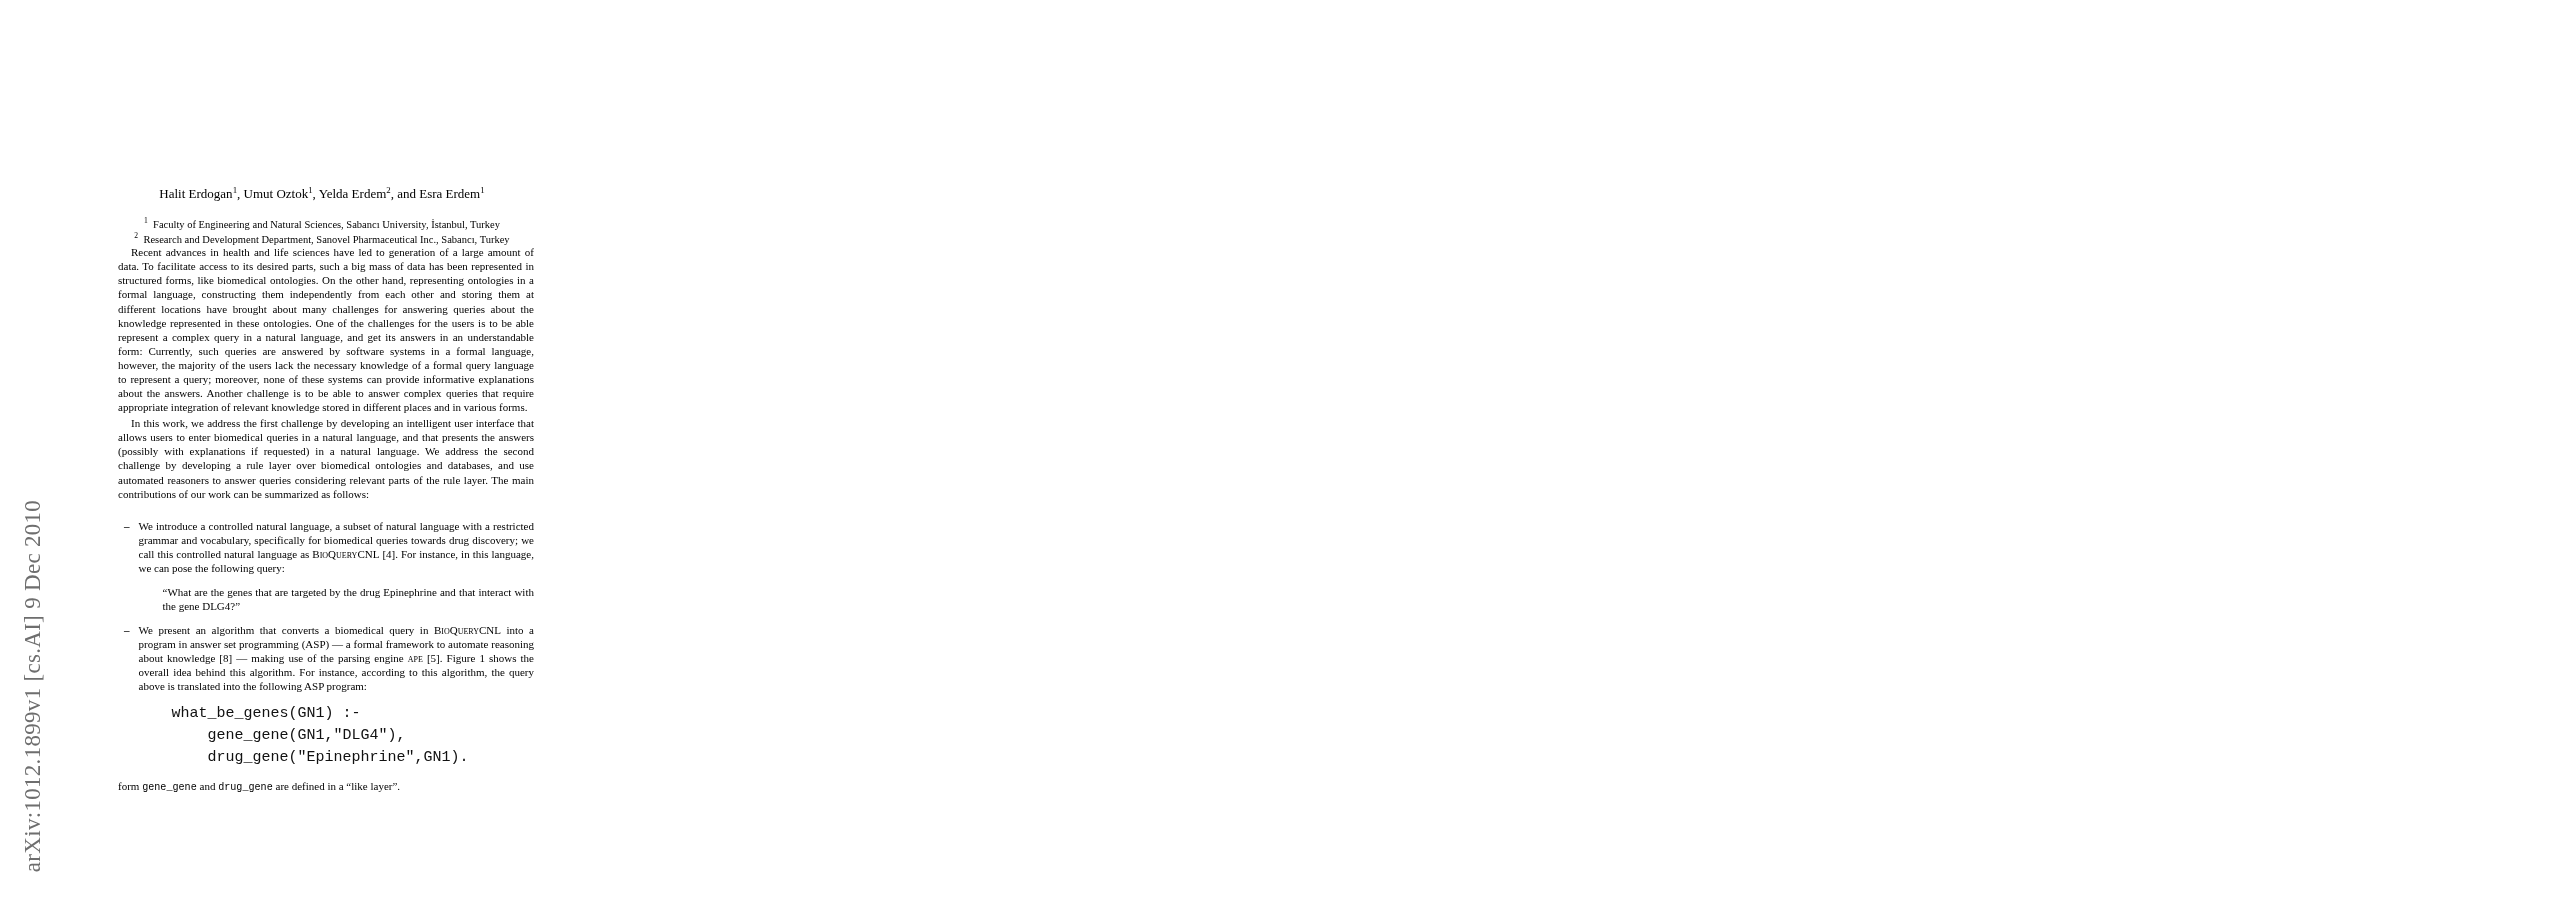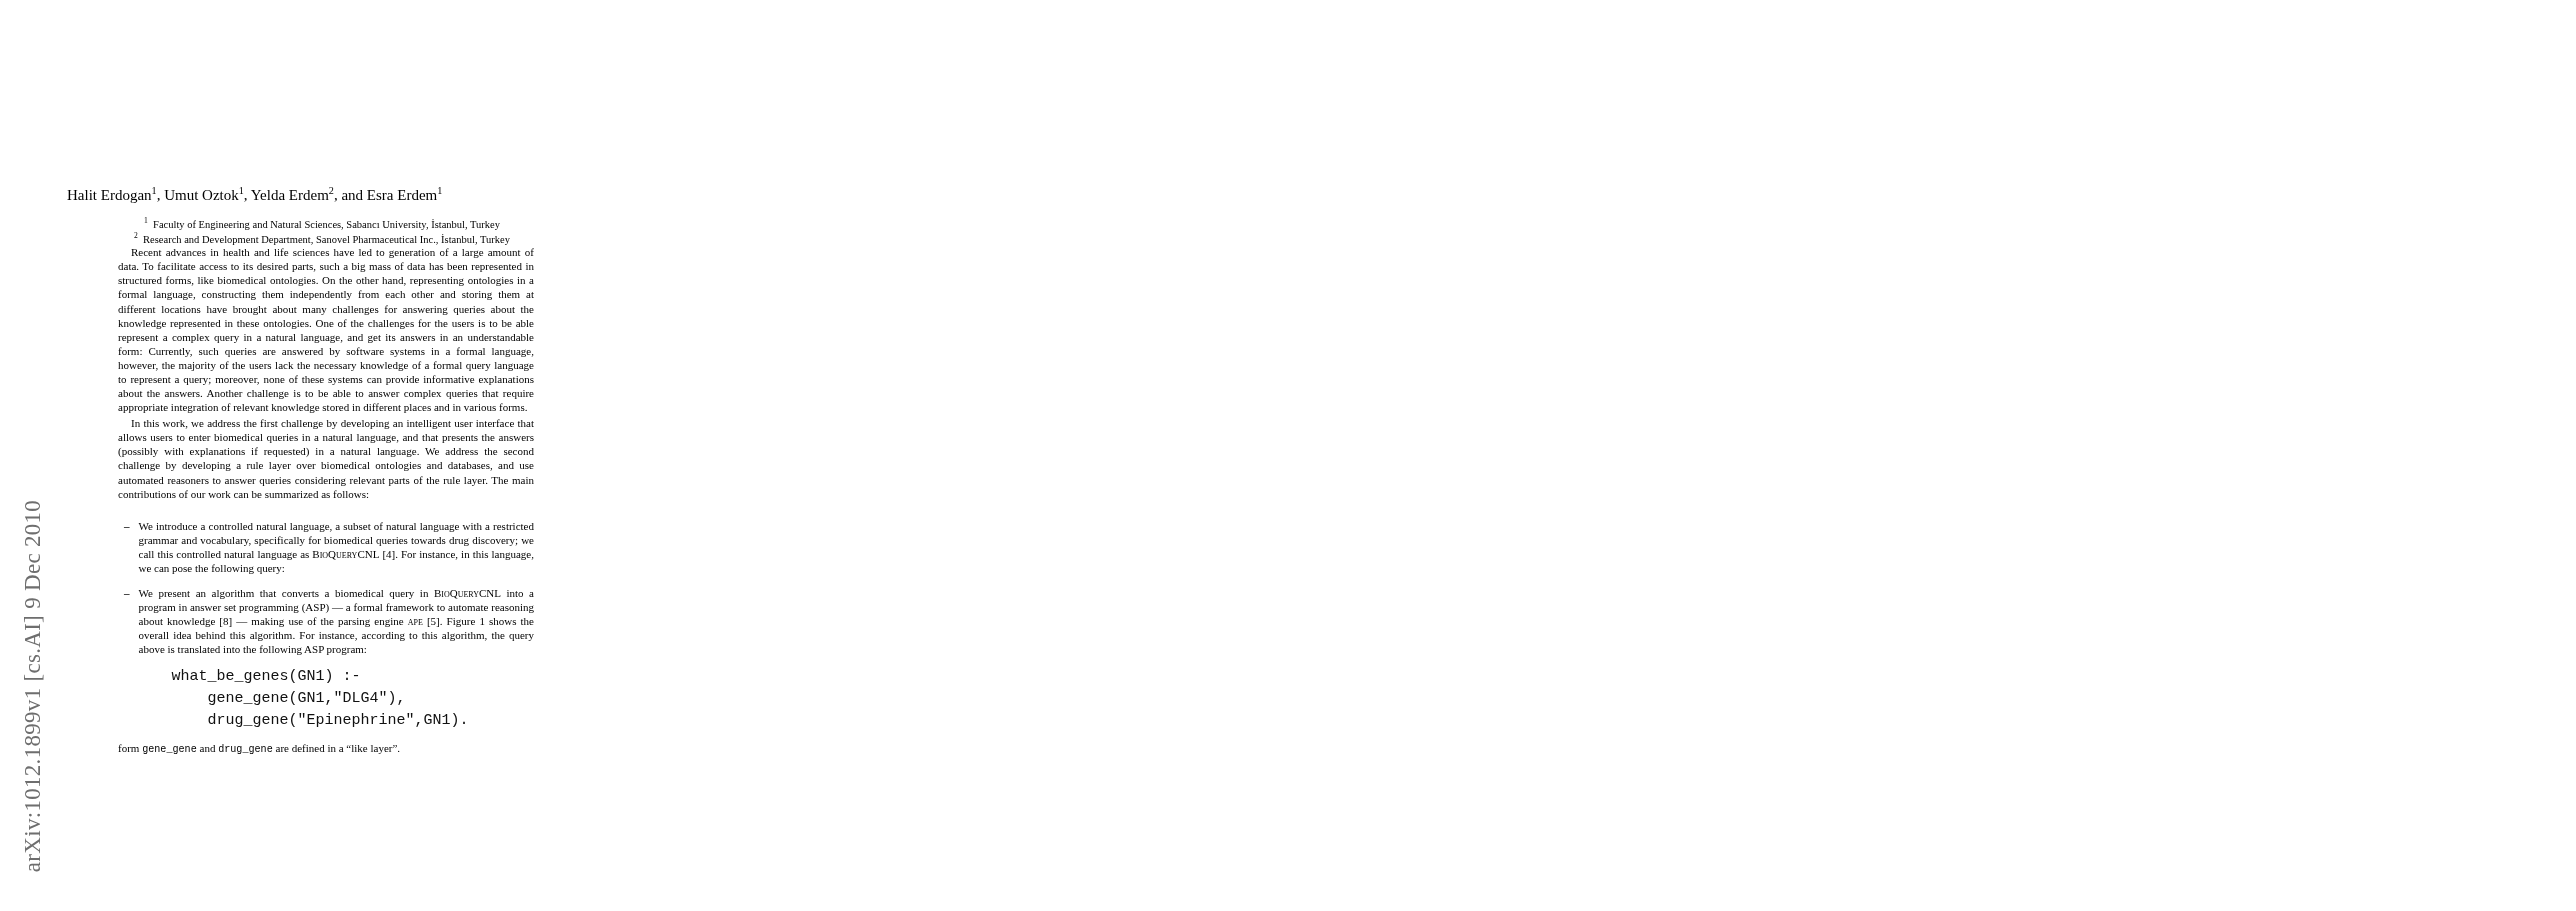--- a/index.html
+++ b/index.html
@@ -50,22 +50,22 @@
     top: 112px;
     text-align: center;
     font-weight: bold;
     font-size: 19px;
     line-height: 1.34;
   }
   .authors {
     position: absolute;
     left: 67px; width: 510px;
     top: 185px;
-    text-align: left;
-    font-size: 15px;
+    text-align: center;
+    font-size: 13px;
   }
   .affils {
     position: absolute;
     left: 67px; width: 510px;
     top: 216px;
     text-align: center;
     font-size: 10.5px;
     line-height: 1.33;
   }
   .affils .num { font-size: 7.6px; vertical-align: super; }
@@ -179,33 +179,34 @@
 
   <div class="authors">
     Halit Erdogan<sup>1</sup>, Umut Oztok<sup>1</sup>, Yelda Erdem<sup>2</sup>, and Esra Erdem<sup>1</sup>
   </div>
 
   <div class="affils">
     <div>
       <span class="num">1</span>&nbsp; <span>Faculty of Engineering and Natural Sciences, Sabancı University, İstanbul, Turkey</span>
     </div>
     <div>
-      <span class="num">2</span>&nbsp; <span>Research and Development Department, Sanovel Pharmaceutical Inc., İstanbul, Turkey</span>
+      <span class="num">2</span>&nbsp; <span>Research and Development Department, Sanovel Pharmaceutical Inc., Sabancı, Turkey</span>
     </div>
   </div>
 
   <div class="abstract">
     <p>Recent advances in health and life sciences have led to generation of a large amount of data. To facilitate access to its desired parts, such a big mass of data has been represented in structured forms, like biomedical ontologies. On the other hand, representing ontologies in a formal language, constructing them independently from each other and storing them at different locations have brought about many challenges for answering queries about the knowledge represented in these ontologies. One of the challenges for the users is to be able represent a complex query in a natural language, and get its answers in an understandable form: Currently, such queries are answered by software systems in a formal language, however, the majority of the users lack the necessary knowledge of a formal query language to represent a query; moreover, none of these systems can provide informative explanations about the answers. Another challenge is to be able to answer complex queries that require appropriate integration of relevant knowledge stored in different places and in various forms.</p>
     <p style="margin-top:1.5px">In this work, we address the first challenge by developing an intelligent user interface that allows users to enter biomedical queries in a natural language, and that presents the answers (possibly with explanations if requested) in a natural language. We address the second challenge by developing a rule layer over biomedical ontologies and databases, and use automated reasoners to answer queries considering relevant parts of the rule layer. The main contributions of our work can be summarized as follows:</p>
   </div>
 
   <div class="bullets" style="top:519px">
     <div class="bullet">
       <span class="dash">–</span>
       <span>We introduce a controlled natural language, a subset of natural language with a restricted grammar and vocabulary, specifically for biomedical queries towards drug discovery; we call this controlled natural language as </span><span class="sc">BioQueryCNL</span><span> [4]. For instance, in this language, we can pose the following query:</span>
+      <div class="quoteblock">“What are the genes that are targeted by the drug Epinephrine and that interact with the gene DLG4?”</div>
     </div>
     <div class="bullet">
       <span class="dash">–</span>
       <span>We present an algorithm that converts a biomedical query in </span><span class="sc">BioQueryCNL</span><span> into a program in answer set programming (ASP) — a formal framework to automate reasoning about knowledge [8] — making use of the parsing engine </span><span class="sc">ape</span><span> [5]. Figure 1 shows the overall idea behind this algorithm. For instance, according to this algorithm, the query above is translated into the following ASP program:</span>
       <div class="codeblock">what_be_genes(GN1) :-
     gene_gene(GN1,"DLG4"),
     drug_gene("Epinephrine",GN1).</div>
       <div style="margin-left:-20.5px">
         <span>form </span><span class="mono">gene_gene</span><span> and </span><span class="mono">drug_gene</span><span> are defined in a “like layer”.</span>
       </div>

